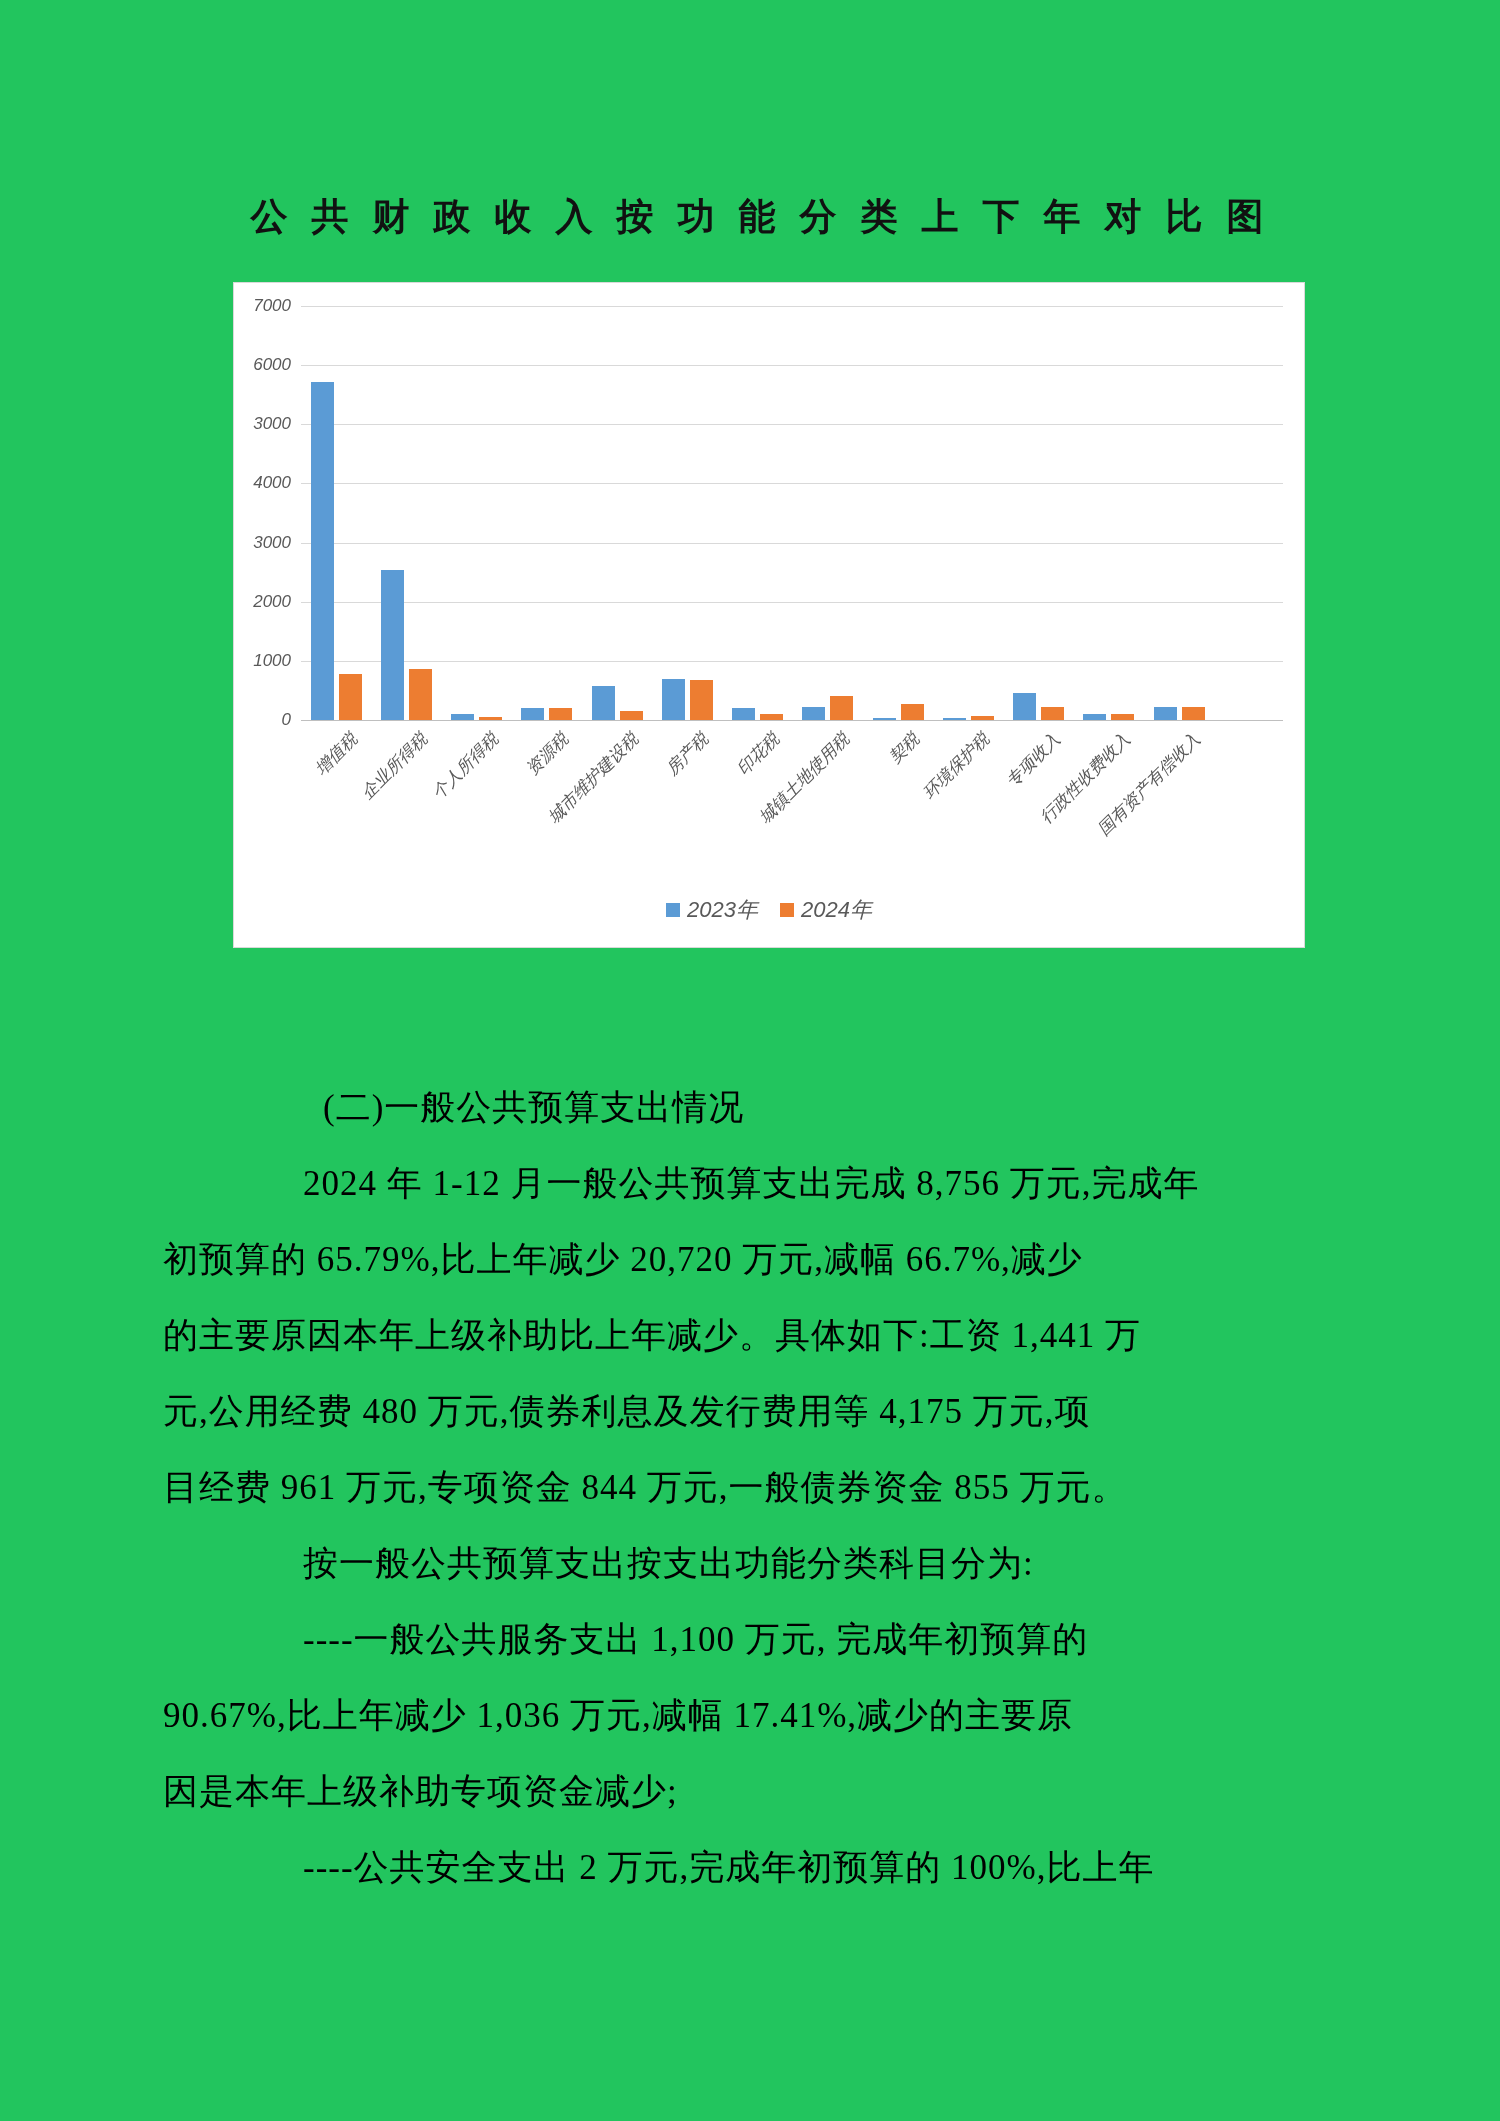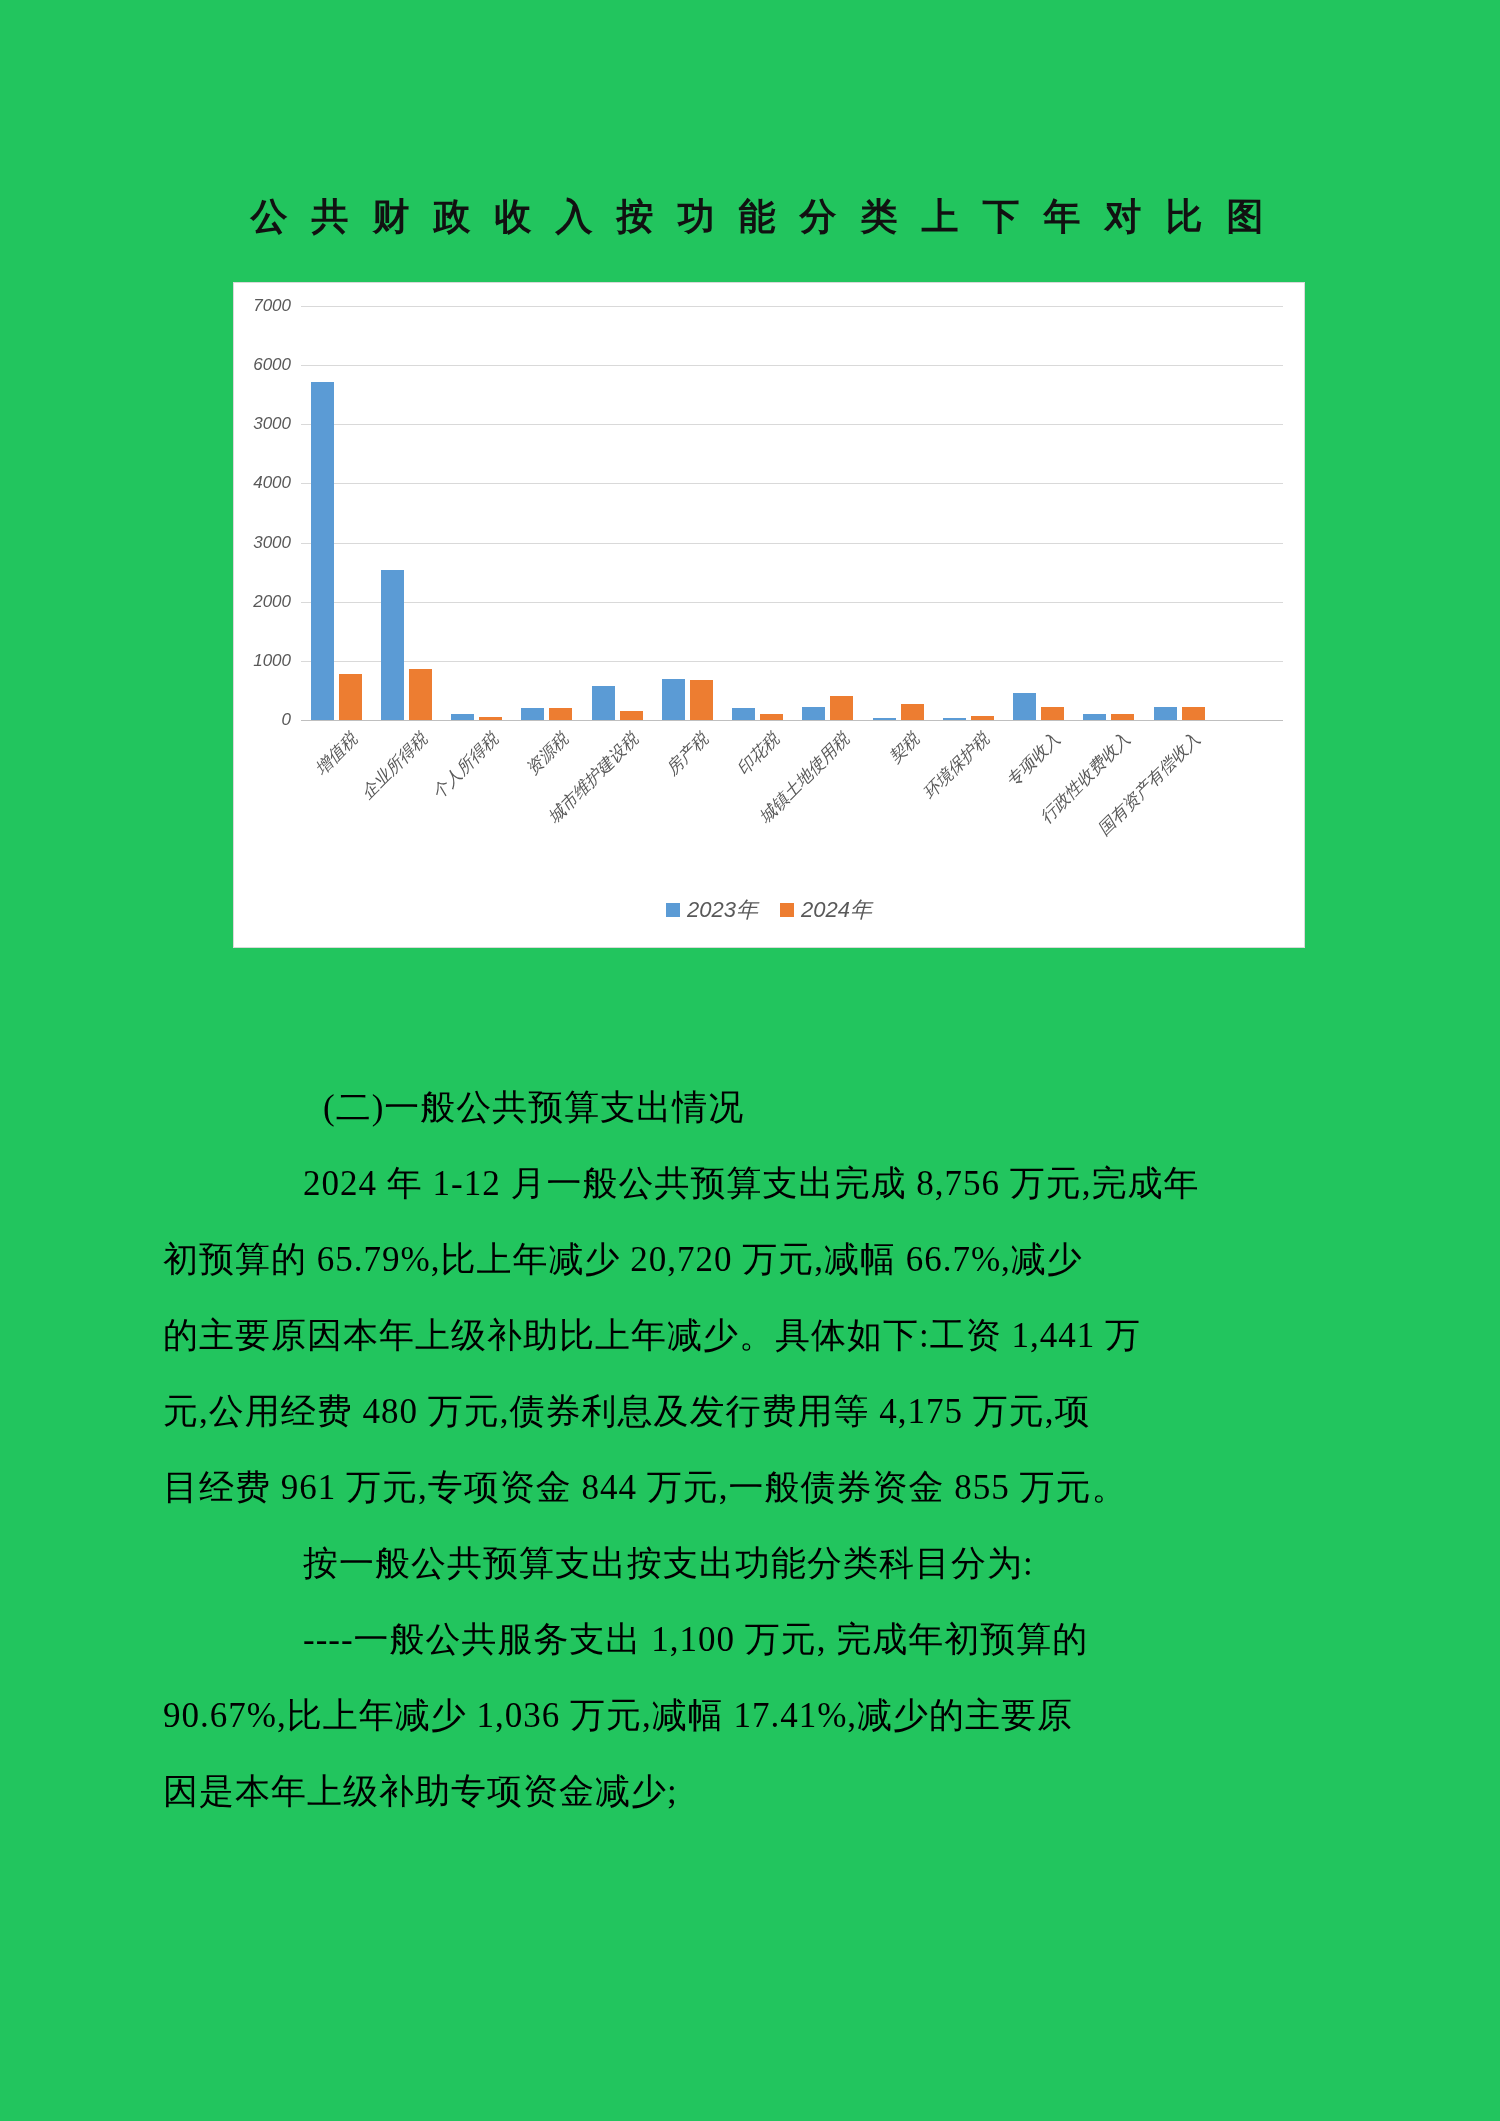--- a/index.html
+++ b/index.html
@@ -155,15 +155,16 @@
     <div class="line indent-lg">(二)一般公共预算支出情况</div>
     <div class="line indent">2024 年 1-12 月一般公共预算支出完成 8,756 万元,完成年</div>
     <div class="line">初预算的 65.79%,比上年减少 20,720 万元,减幅 66.7%,减少</div>
     <div class="line">的主要原因本年上级补助比上年减少。具体如下:工资 1,441 万</div>
     <div class="line">元,公用经费 480 万元,债券利息及发行费用等 4,175 万元,项</div>
     <div class="line">目经费 961 万元,专项资金 844 万元,一般债券资金 855 万元。</div>
     <div class="line indent">按一般公共预算支出按支出功能分类科目分为:</div>
     <div class="line indent">----一般公共服务支出 1,100 万元, 完成年初预算的</div>
     <div class="line">90.67%,比上年减少 1,036 万元,减幅 17.41%,减少的主要原</div>
     <div class="line">因是本年上级补助专项资金减少;</div>
+    <div class="line indent">----公共安全支出 2 万元,完成年初预算的 100%,比上年</div>
   </div>
 
 </div>
 
 </body></html>

